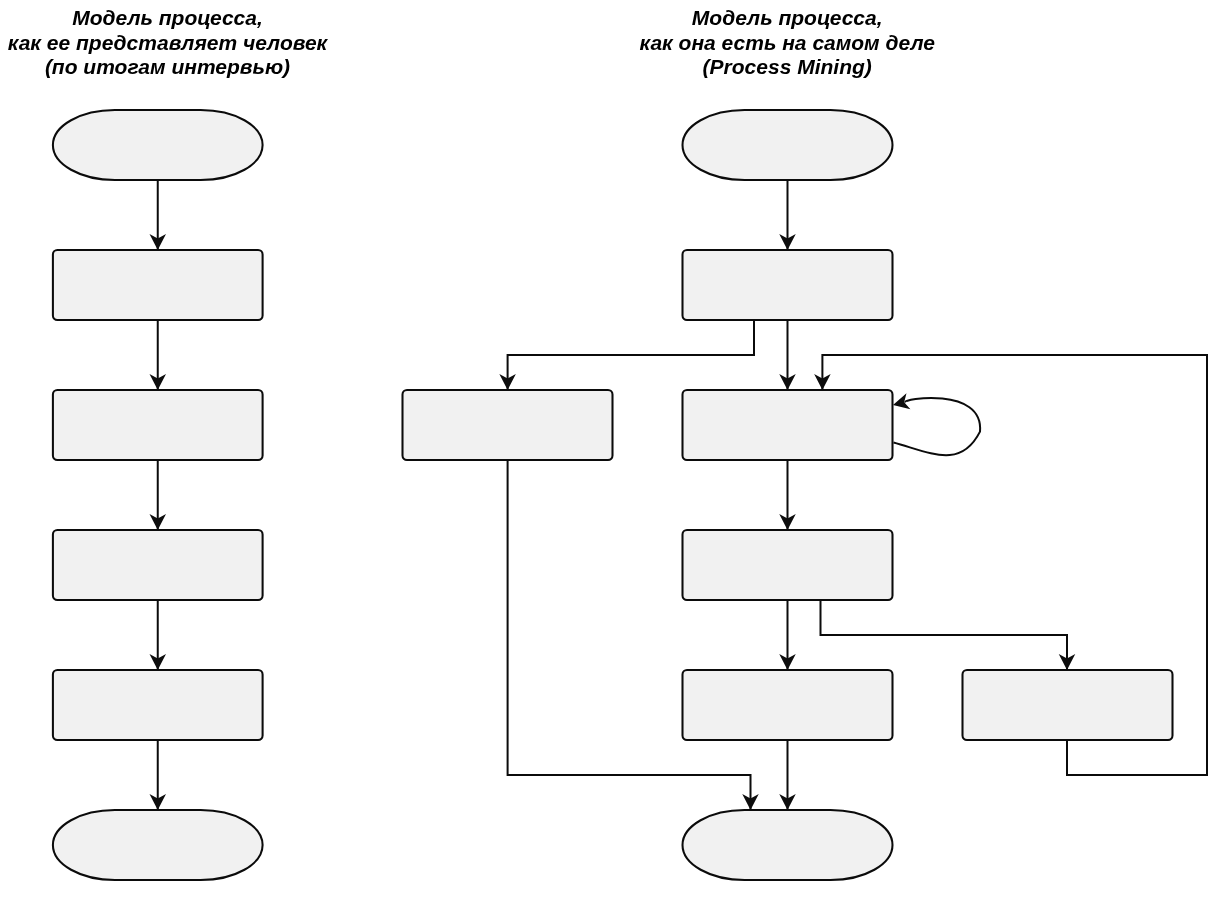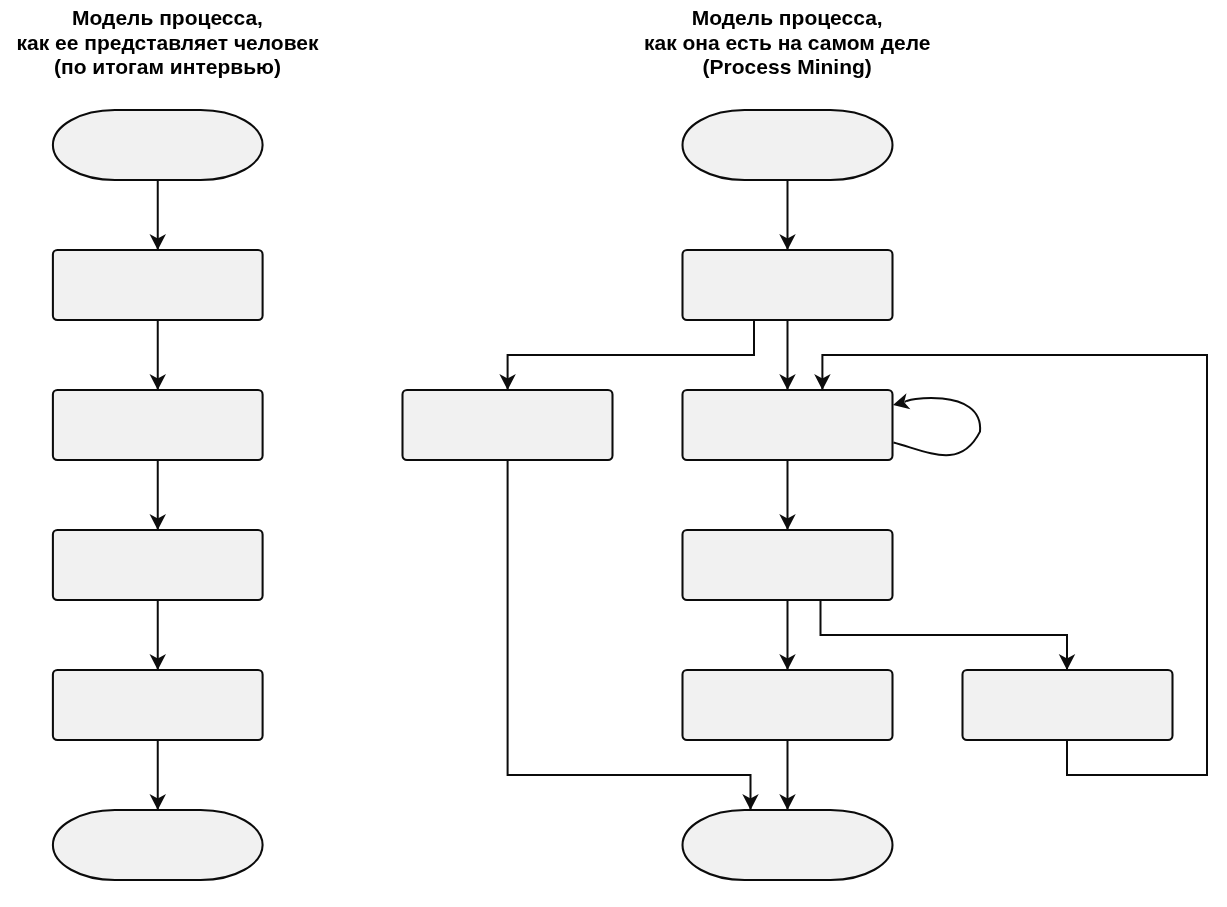--- a/index.html
+++ b/index.html
@@ -1,19 +1,19 @@
 <!DOCTYPE html>
 <html><head>
 <meta charset="utf-8">
 <title>Process model comparison</title>
 <style>
   html,body{margin:0;padding:0;background:#ffffff;}
   body{width:1227px;height:907px;overflow:hidden;
        font-family:"Liberation Sans",sans-serif;}
-  #canvas{position:relative;width:1155px;height:907px;background:#ffffff;}
+  #canvas{position:relative;width:1155px;height:907px;background:#ffffff;font-style:italic;}
   svg#art,svg#titles{display:block;position:absolute;left:0;top:0;}
   .ttl{font-family:"Liberation Sans",sans-serif;font-weight:bold;font-size:21px;
        fill:#000000;text-anchor:middle;white-space:pre;}
   .node{stroke:#0b0b0b;stroke-width:2.05;fill:#f1f1f1;stroke-linejoin:round;}
   .edge{stroke:#0b0b0b;stroke-width:2;fill:none;stroke-linecap:butt;stroke-linejoin:miter;}
   .ahead{fill:#0d0d0d;stroke:none;}
 </style>
 </head>
 <body>
 

